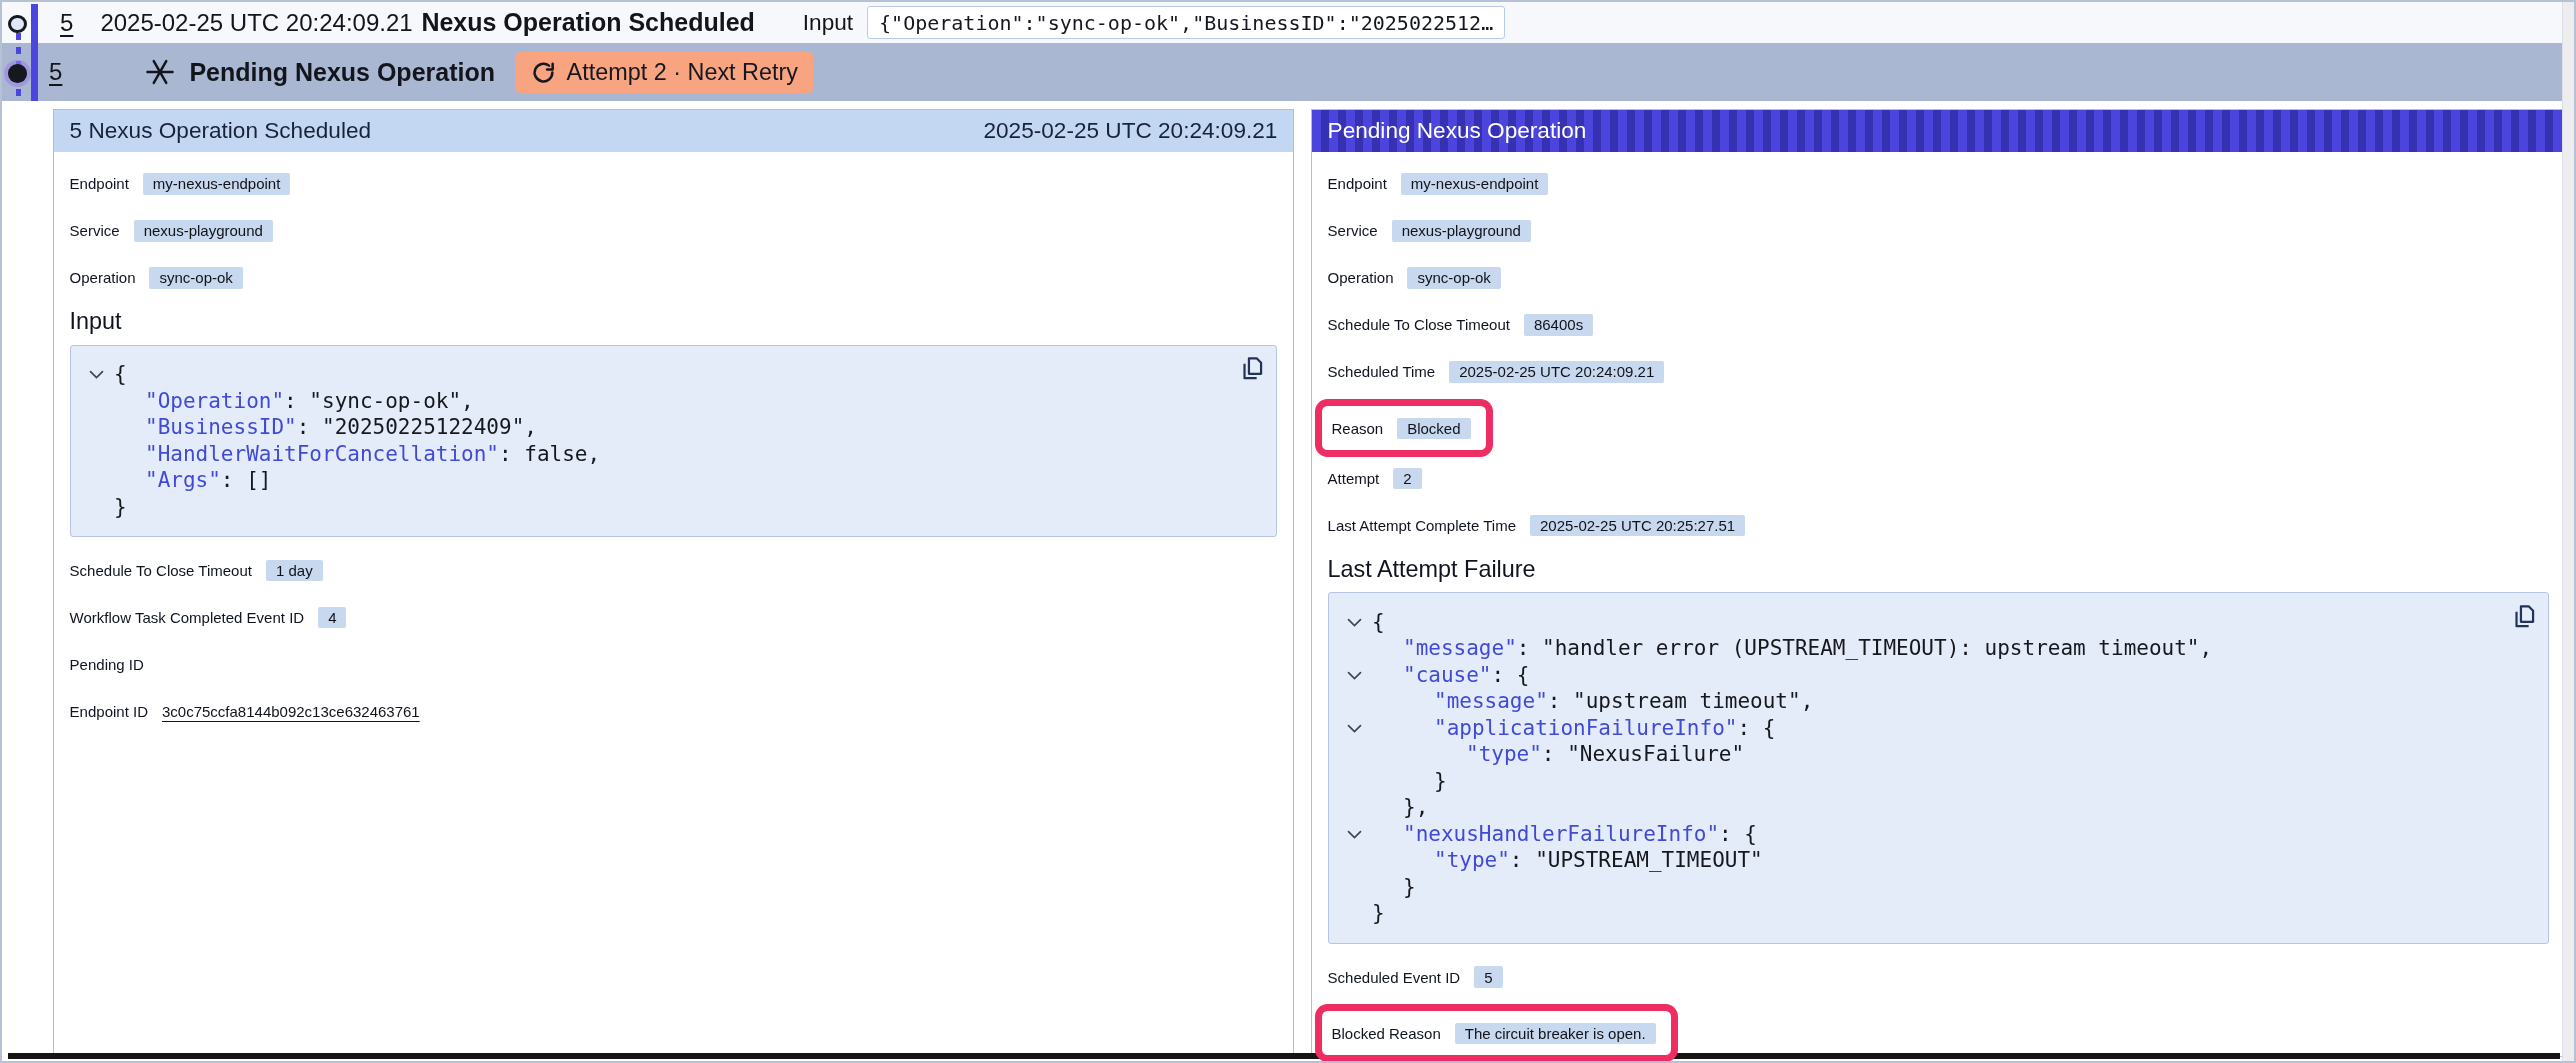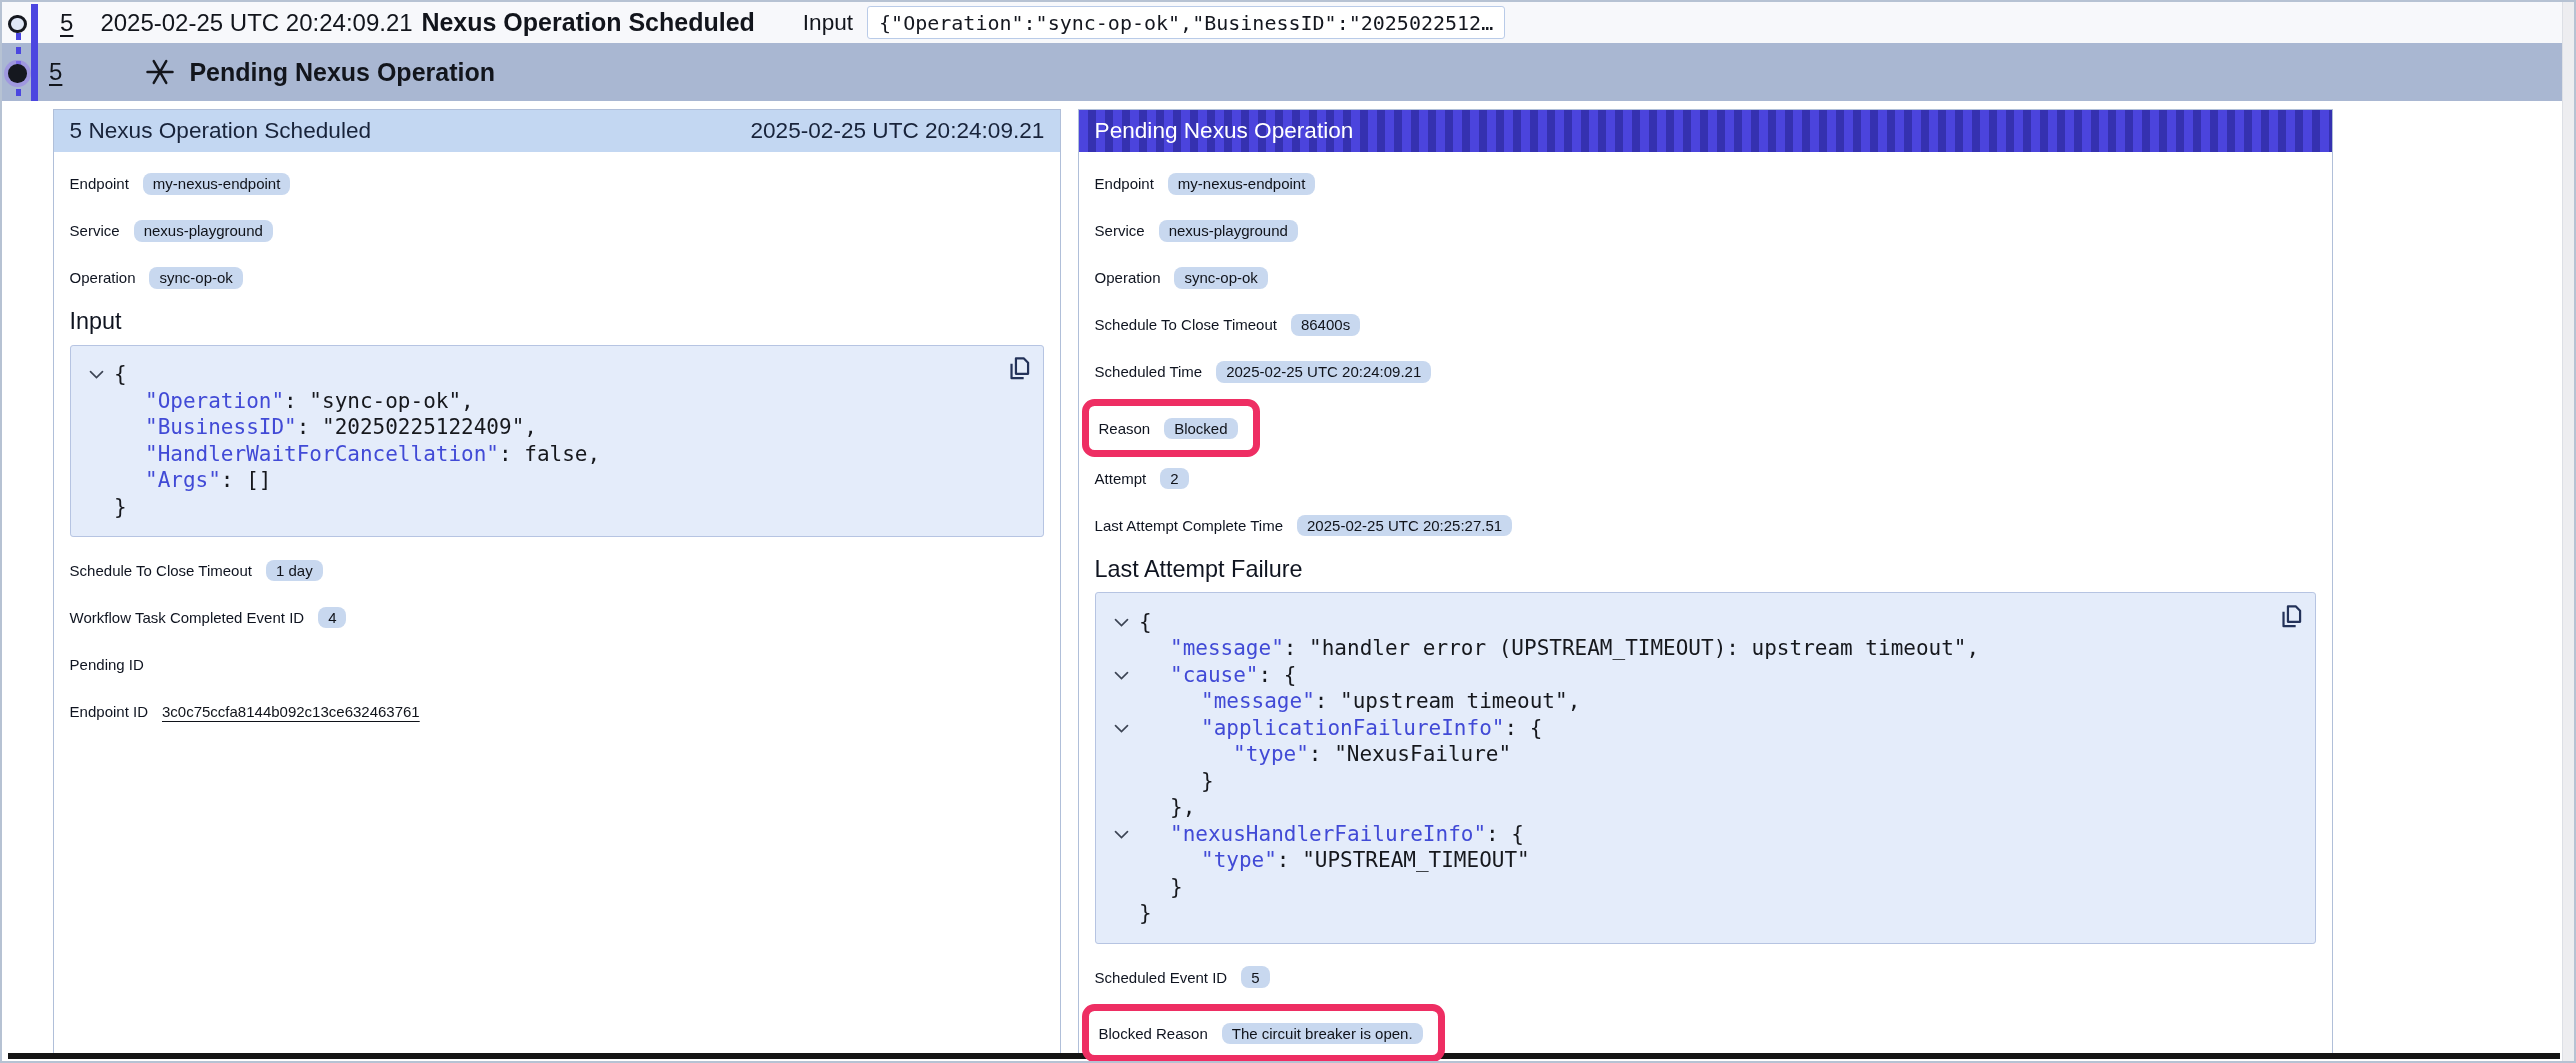--- a/index.html
+++ b/index.html
@@ -22,29 +22,29 @@
 
   
   .rail-bar{position:absolute;left:29px;top:1.6px;width:7px;height:97px;background:#4b46e0;z-index:3;}
   .rail-dots{position:absolute;left:14px;top:31px;width:4.7px;height:69px;background:repeating-linear-gradient(180deg,#4b46e0 0 7px,transparent 7px 14px);z-index:3;}
   .rail-circle-open{position:absolute;left:6.2px;top:12.5px;width:18.7px;height:18.7px;box-sizing:border-box;border-radius:50%;border:3.1px solid #15181f;background:#dfe7f6;z-index:4;}
   .rail-circle-current{position:absolute;left:6.2px;top:62px;width:18.7px;height:18.7px;border-radius:50%;background:#15181f;box-shadow:0 0 0 3.9px rgba(154,132,232,.6);z-index:4;}
 
   
   .main{display:flex;margin-top:7.8px;align-items:flex-start;}
   .card{box-sizing:border-box;border:1.6px solid #b0bfd9;background:#fff;height:948px;overflow:visible;}
-  .card.left{margin-left:51px;width:1008px;}
+  .card.left{margin-left:51px;width:1241px;}
   .card.right{margin-left:17px;width:1255px;}
   .card-header-left{height:42px;box-sizing:border-box;background:#c3d7f2;display:flex;align-items:center;justify-content:space-between;padding:0 15.6px;font-size:22.6px;color:#18233a;}
   .card-header-right{height:42px;box-sizing:border-box;background:repeating-linear-gradient(90deg,#4b44dd 0 8.6px,#3531b0 8.6px 17px);display:flex;align-items:center;padding:0 15.6px;font-size:22.6px;color:#fff;font-weight:500;}
   .card-body{padding:15.6px 15.6px 0 15.6px;}
 
   .field-row{display:flex;align-items:center;height:33px;margin-bottom:14px;font-size:15px;white-space:nowrap;}
   .field-label{margin-right:14px;color:#0f1420;}
-  .chip{background:#c8d8ef;border-radius:8px;padding:2.3px 10px;color:#10131a;}
+  .chip{background:#c8d8ef;border-radius:2px;padding:2.3px 10px;color:#10131a;}
   .link-value{text-decoration:underline;text-underline-offset:3.9px;color:#10131a;cursor:pointer;text-align:right;}
   .group-label{font-size:23.4px;margin:3.1px 0 9.4px 0;color:#0f1420;}
 
   .code-block{position:relative;background:#e4ecfa;border:1.6px solid #b6c4e2;border-radius:3.1px;padding:15.6px 15.6px 15.6px 9.4px;font-family:"DejaVu Sans Mono",monospace;font-size:21px;line-height:26.5px;color:#16181d;margin-bottom:17px;}
   .code-line{display:flex;align-items:center;}
   .gutter{width:34px;flex:none;display:flex;justify-content:center;align-items:center;color:#3c4454;}
   .seg-k{color:#414ad6;}
   .seg-p,.seg-s{color:#16181d;}
   .copy-btn{position:absolute;top:9.4px;right:11px;background:none;border:none;padding:0;cursor:pointer;line-height:0;}
 
@@ -75,20 +75,29 @@
     <div class="row-pending">
       <a class="event-id">5</a>
       <span class="pending-icon">
         <svg viewBox="0 0 24 24" width="30" height="30" fill="none" stroke="#14161c" stroke-width="2" stroke-linecap="round">
           <line x1="2" y1="12" x2="22" y2="12"></line>
           <line x1="7" y1="3.3" x2="17" y2="20.7"></line>
           <line x1="17" y1="3.3" x2="7" y2="20.7"></line>
         </svg>
       </span>
       <span class="pending-title">Pending Nexus Operation</span>
+      <span class="retry-badge">
+        <span style="line-height:0;">
+          <svg viewBox="0 0 24 24" width="25" height="25" fill="none" stroke="#15181f" stroke-width="2.4" stroke-linecap="round" stroke-linejoin="round">
+            <path d="M20.5 12a8.5 8.5 0 1 1-3.2-6.6"></path>
+            <polyline points="20.8 3.6 20.8 9 15.4 9"></polyline>
+          </svg>
+        </span>
+        <span>Attempt 2 · Next Retry</span>
+      </span>
     </div>
   </div>
 
   <div class="main">
 
     <section class="card left">
       <header class="card-header-left">
         <span>5 Nexus Operation Scheduled</span>
         <span>2025-02-25 UTC 20:24:09.21</span>
       </header>

